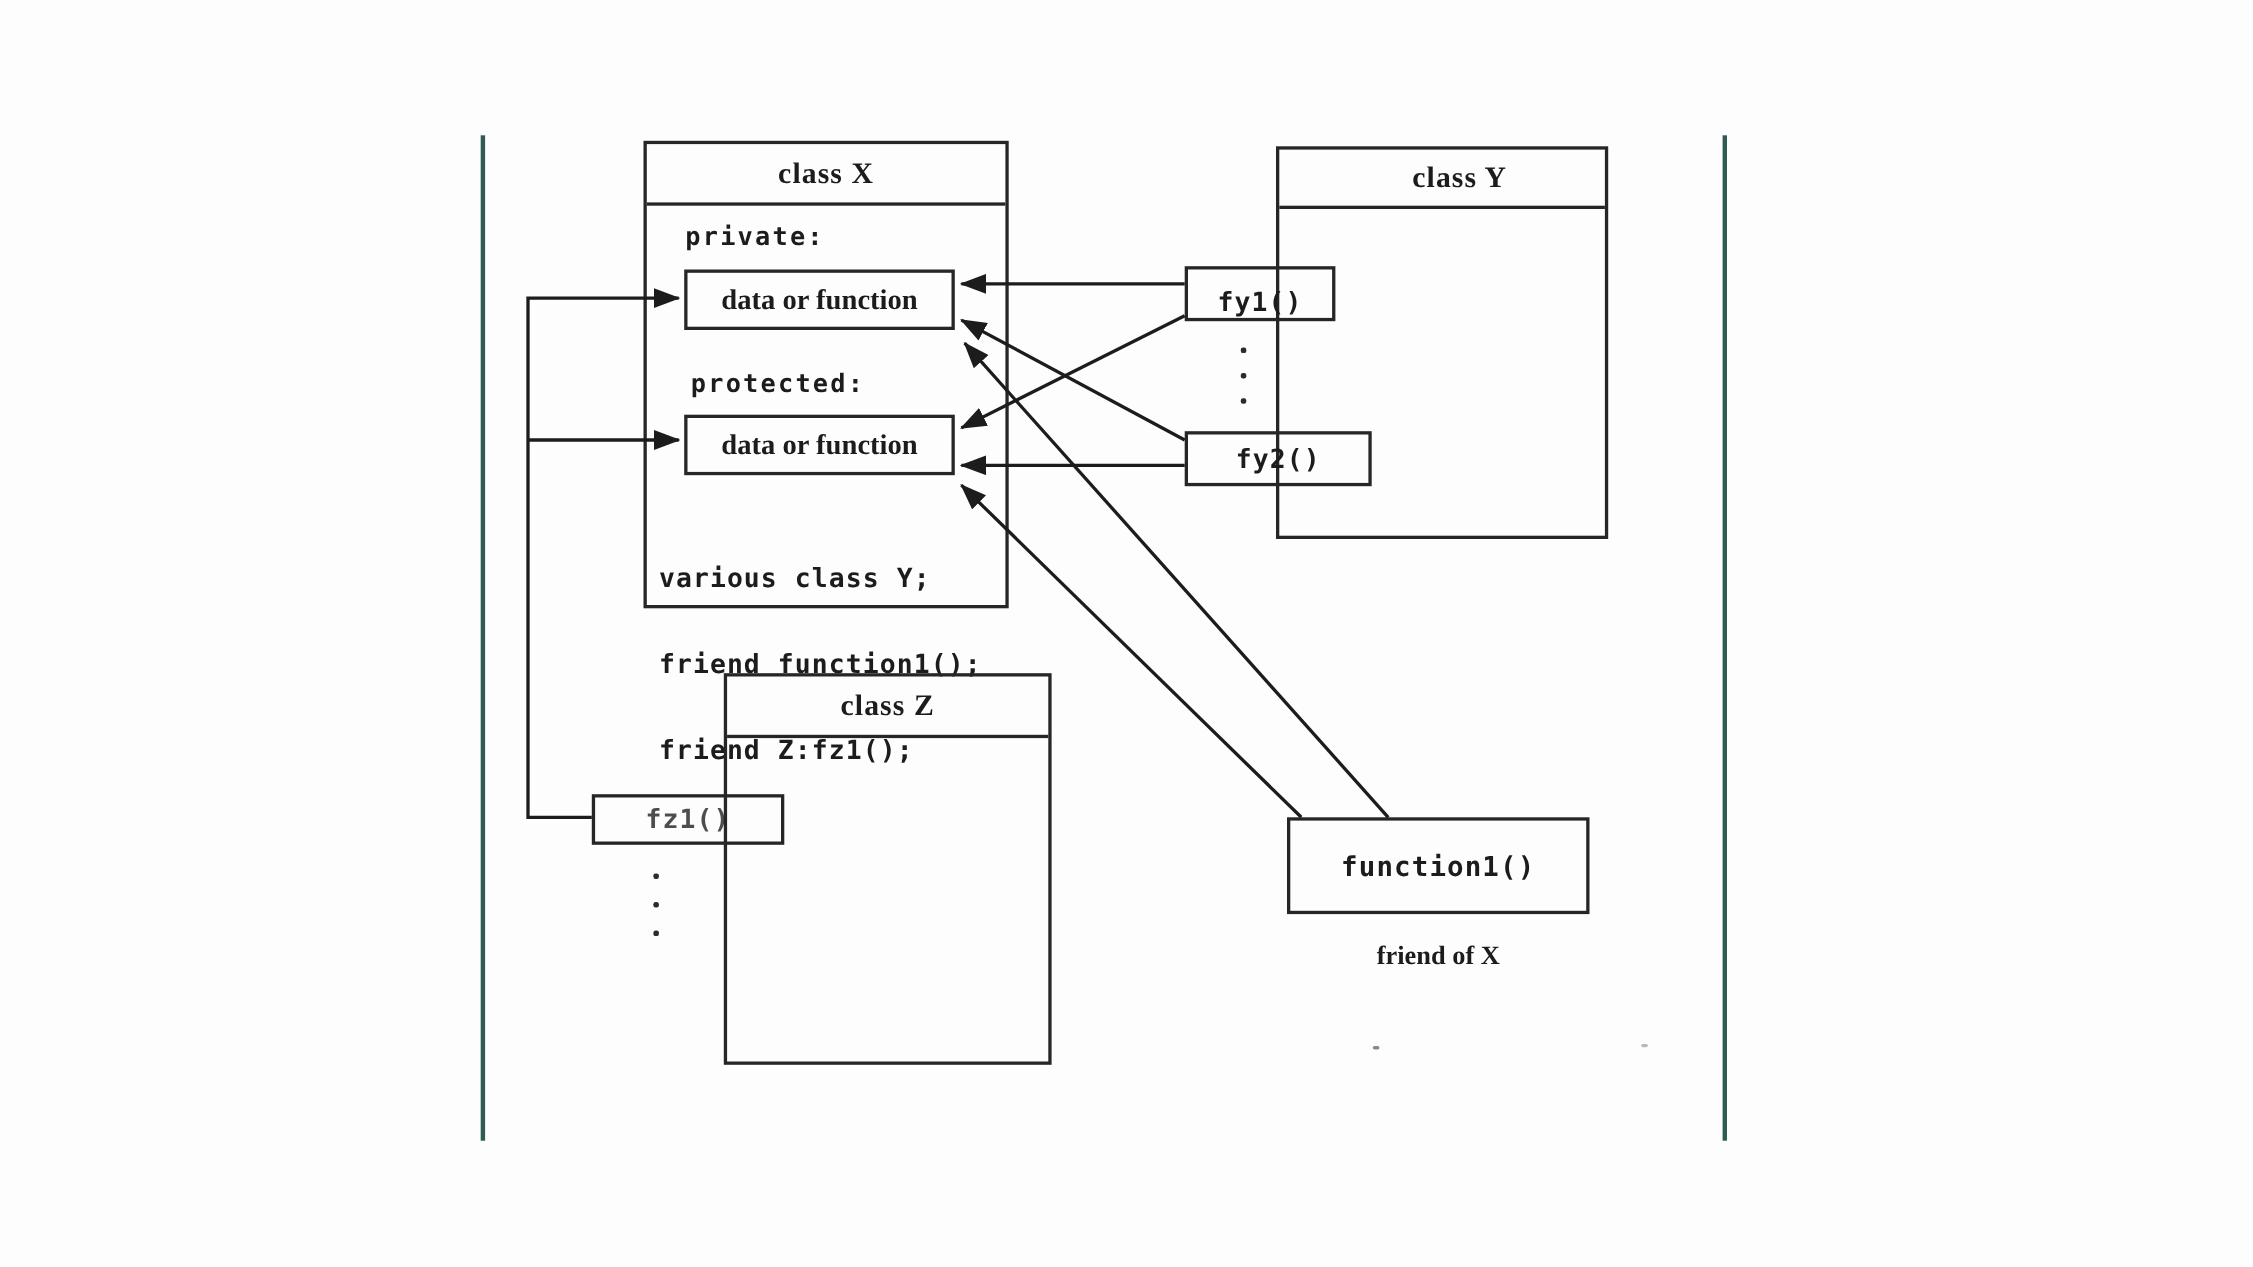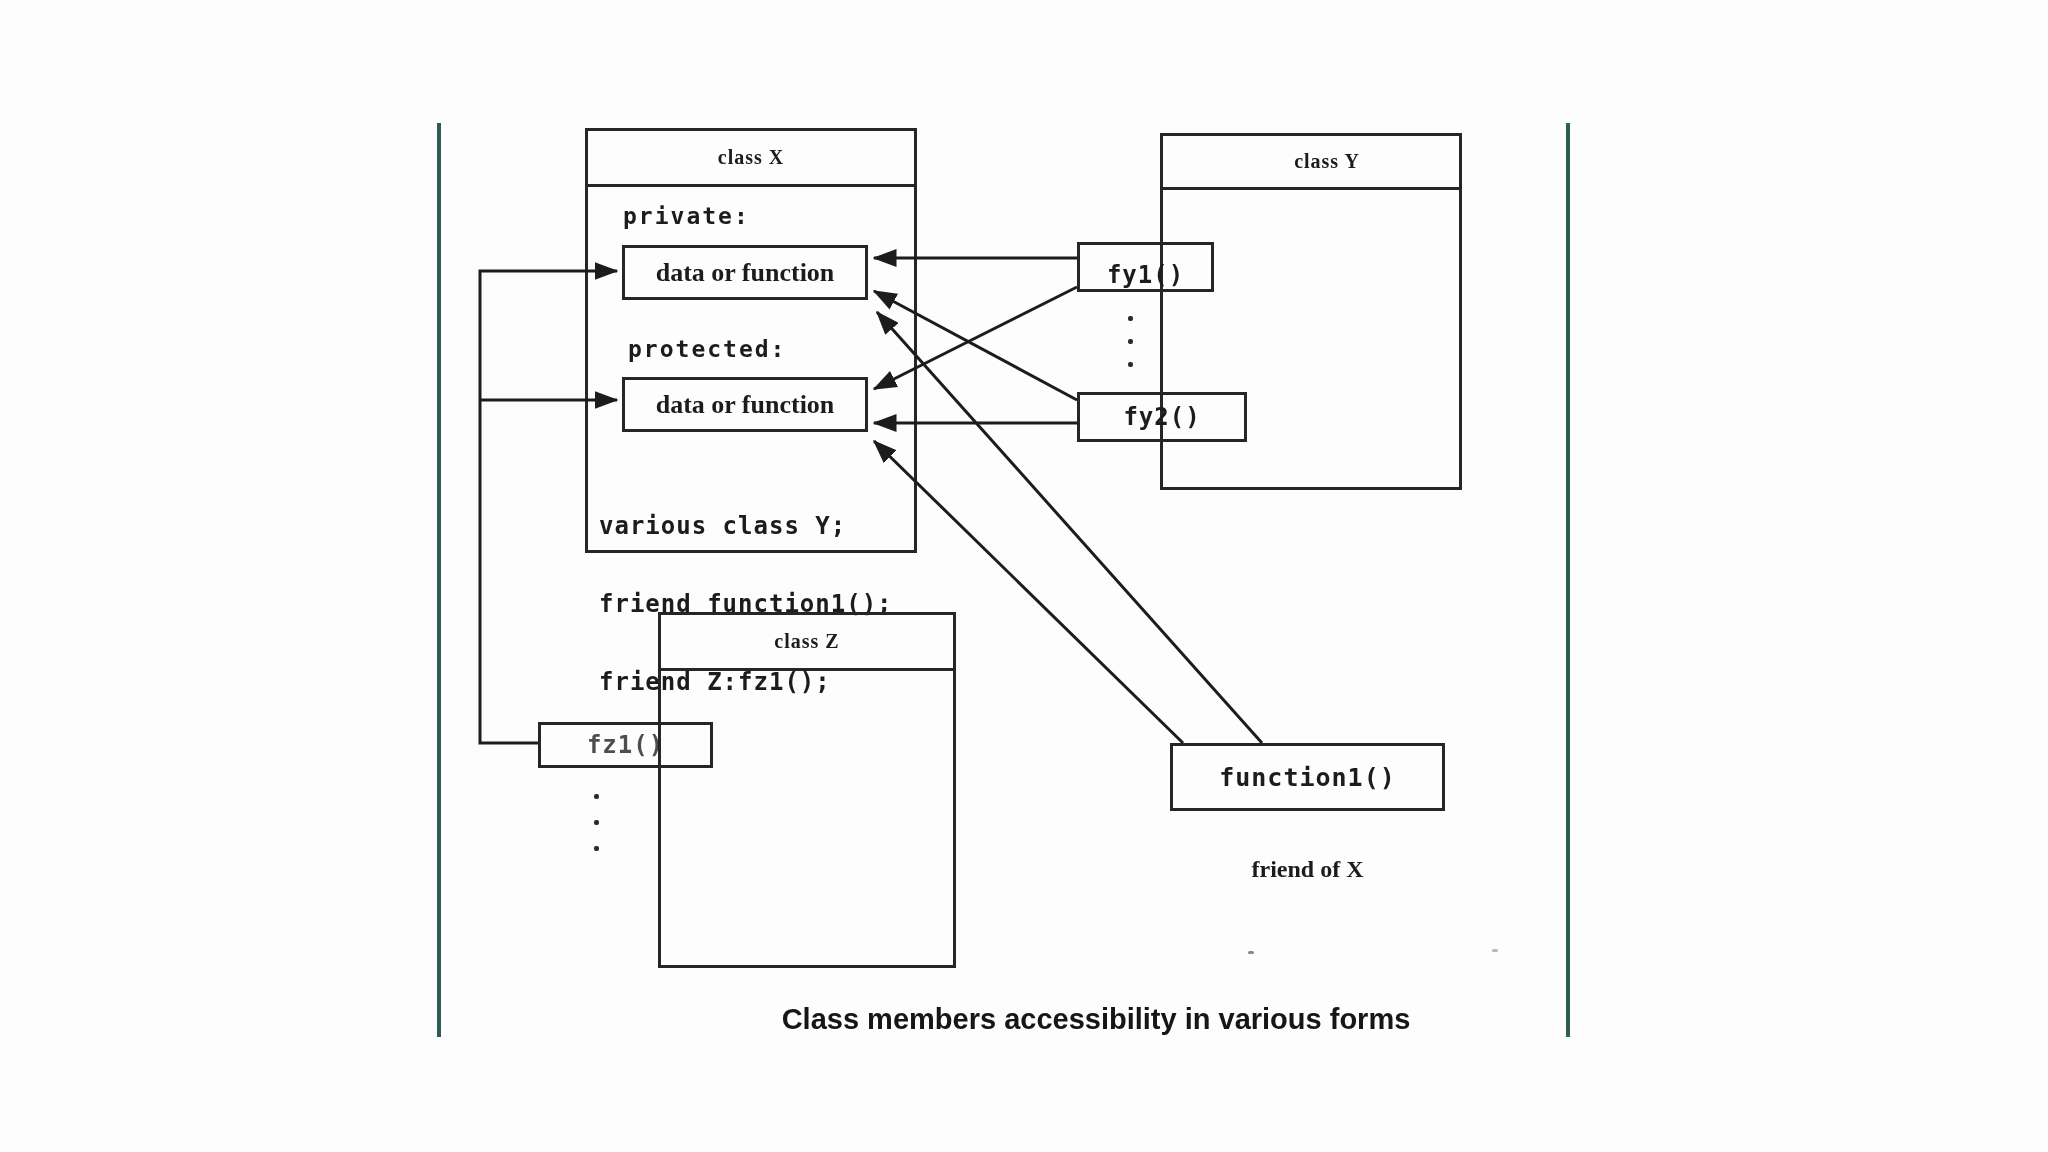--- a/index.html
+++ b/index.html
@@ -12,21 +12,21 @@
   .canvas{position:absolute;inset:0;}
   
   .rule{position:absolute;top:123px;height:914px;width:4px;background:#2e5c55;}
   .rule.left{left:437px;}
   .rule.right{left:1566px;}
 
   
   .clsbox{position:absolute;border:3px solid #262626;background:transparent;box-sizing:border-box;}
   .clsbox .hdr{
     border-bottom:3px solid #262626;display:flex;align-items:center;justify-content:center;
-    font-weight:bold;font-size:20px;letter-spacing:1px;box-sizing:border-box;
+    font-weight:bold;font-size:27px;letter-spacing:1px;box-sizing:border-box;
   }
   #class-x{left:585px;top:128px;width:332px;height:425px;}
   #class-x .hdr{height:56px;}
   #class-y{left:1160px;top:133px;width:302px;height:357px;}
   #class-y .hdr{height:54px;padding-left:32px;}
   #class-z{left:622px;top:612px;width:298px;height:356px;margin-left:36px;}
   #class-z .hdr{height:56px;}
 
   
   .membox{
@@ -34,21 +34,21 @@
     display:flex;align-items:center;justify-content:center;
   }
   .serifb{font-weight:bold;font-size:26px;font-family:"Liberation Serif","DejaVu Serif",serif;}
   .mono{font-family:"DejaVu Sans Mono","Liberation Mono",monospace;}
   #box-private{left:622px;top:245px;width:246px;height:55px;}
   #box-protected{left:622px;top:377px;width:246px;height:55px;}
   #box-fy1{left:1077px;top:242px;width:137px;height:50px;align-items:flex-end;}
   #box-fy2{left:1077px;top:392px;width:170px;height:50px;}
   #box-fz1{left:538px;top:722px;width:175px;height:46px;}
   #box-fz2{left:538px;top:865px;width:175px;height:55px;}
-  #box-function1{left:1170px;top:743px;width:275px;height:68px;}
+  #box-function1{left:1170px;top:743px;width:275px;height:88px;}
   .memlabel{font-size:24px;font-weight:bold;letter-spacing:1px;}
   #box-function1 .memlabel{font-size:25px;}
   #box-fz1 .memlabel{opacity:.78;filter:blur(.4px);} 
 
   
   .speclabel{position:absolute;font-size:23px;font-weight:bold;letter-spacing:2px;}
   #lbl-private{left:623px;top:203px;}
   #lbl-protected{left:628px;top:336px;}
   .friends{position:absolute;left:599px;top:461px;font-size:24px;font-weight:bold;
            letter-spacing:1px;line-height:26px;white-space:pre;}
@@ -114,21 +114,20 @@
   </div>
   <div class="dot" style="left:594px;top:794px;"></div>
   <div class="dot" style="left:594px;top:820px;"></div>
   <div class="dot" style="left:594px;top:846px;"></div>
 
   <div class="membox" id="box-function1">
     <span class="memlabel mono">function1()</span>
   </div>
   <div id="friend-of-x">friend of X</div>
 
-  <div id="caption">Class members accessibility in various forms</div>
 
   <div class="speck" style="left:1248px;top:951px;width:6px;height:3px;"></div>
   <div class="speck" style="left:1492px;top:949px;width:6px;height:3px;opacity:.6;"></div>
 
   <svg class="arrows" width="2048" height="1152" viewBox="0 0 2048 1152">
     <defs>
       <marker id="ah" markerWidth="8" markerHeight="6" refX="7.5" refY="3" orient="auto" markerUnits="strokeWidth">
         <path d="M0,0 L8,3 L0,6 z" fill="#1c1c1c"></path>
       </marker>
     </defs>

